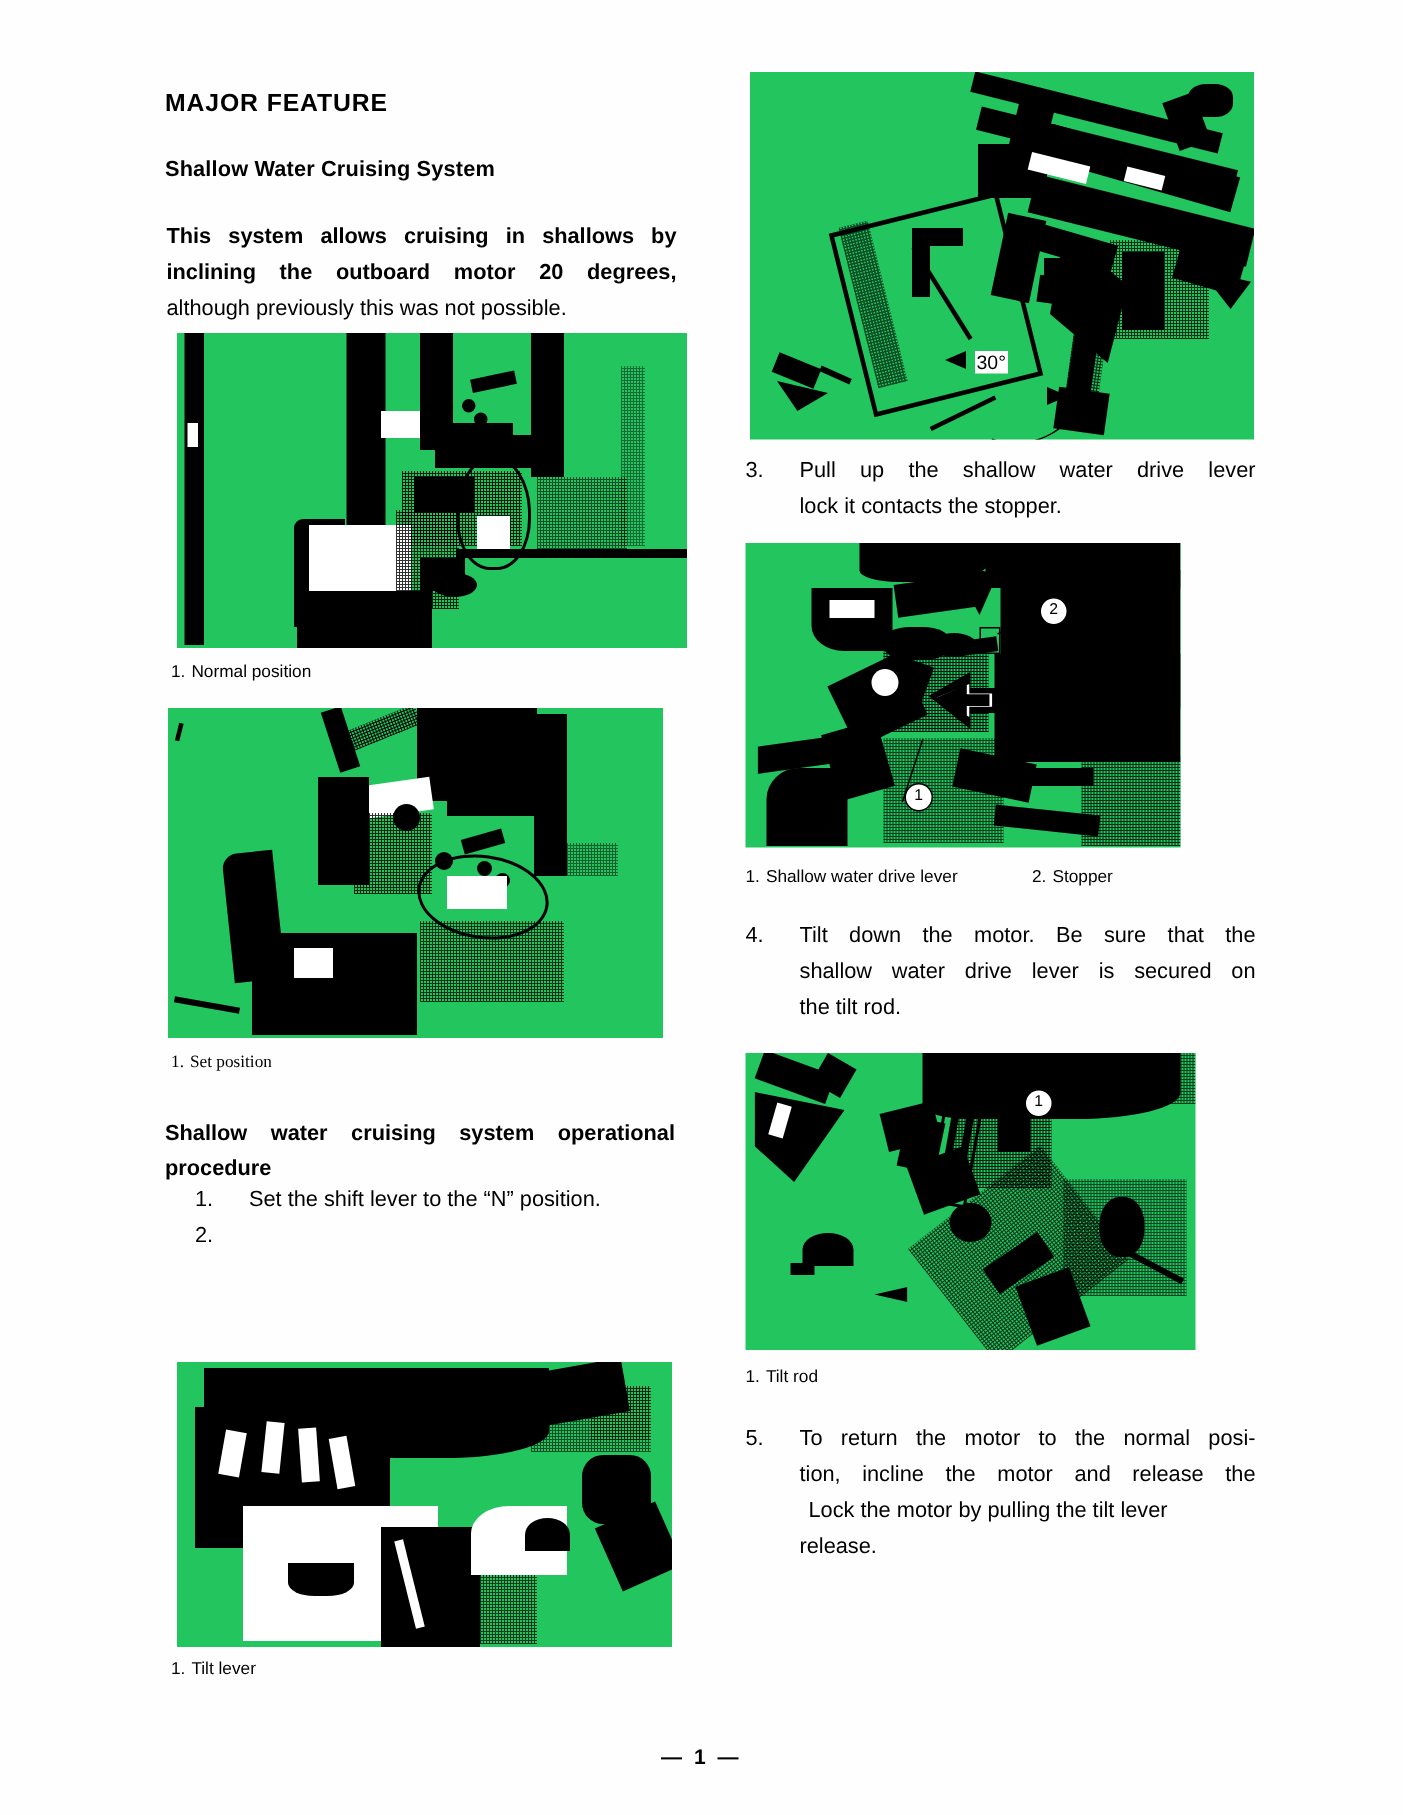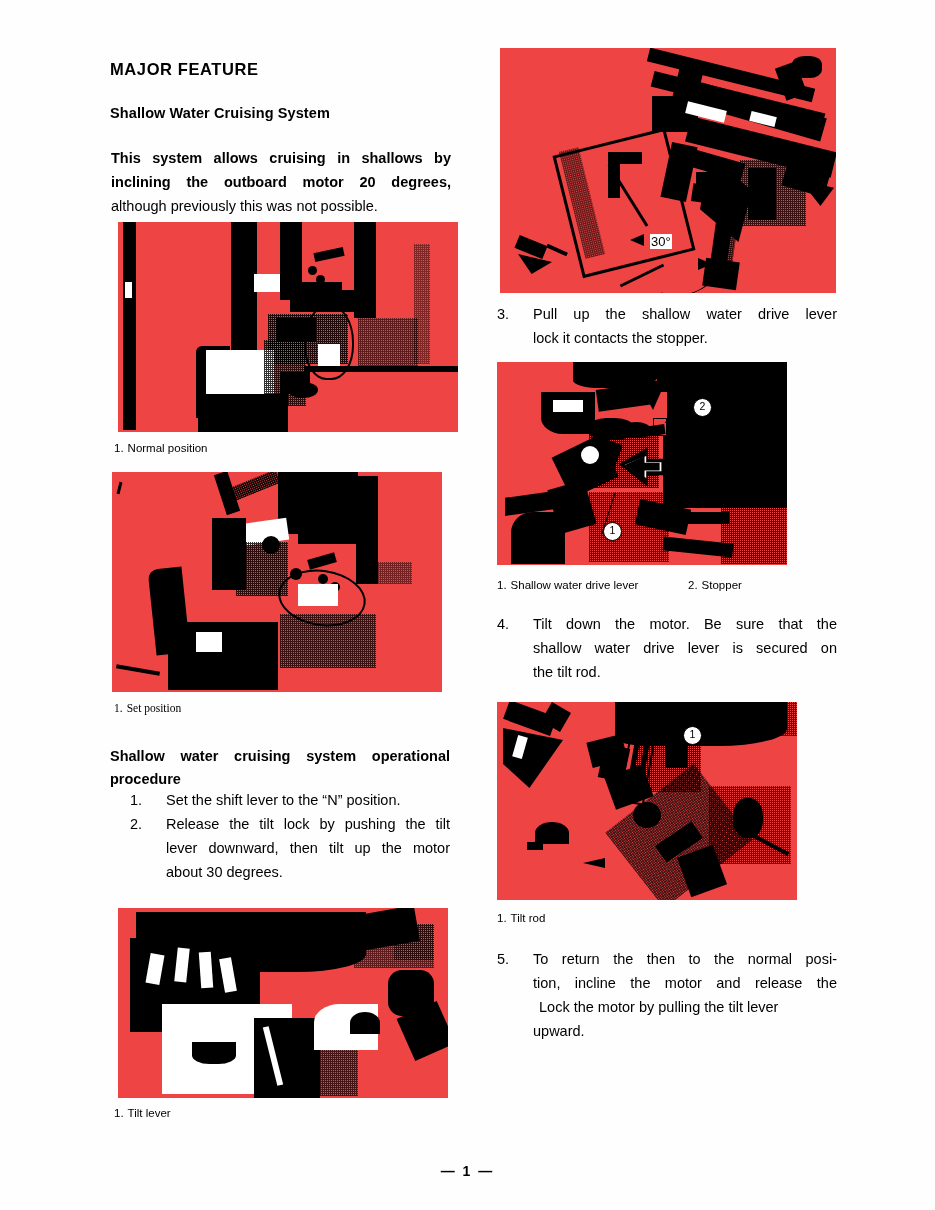--- a/index.html
+++ b/index.html
@@ -121,21 +121,21 @@
     text-align: center;
     font-size: 14px;
     font-weight: bold;
     letter-spacing: 2px;
   }
 
   
   .photo {
     position: absolute;
     overflow: hidden;
-    background-color: #ef4444;
+    background-color: #22c55e;
   }
   .halftone {
     position: absolute;
     background-image:
       repeating-linear-gradient(0deg, #000 0 1px, rgba(255,255,255,0) 1px 2px),
       repeating-linear-gradient(90deg, #000 0 1px, rgba(255,255,255,0) 1px 2px);
     background-size: 2px 2px, 2px 2px;
   }
   .ink {
     position: absolute;
@@ -273,25 +273,20 @@
 
   <div class="item li-1">
     <span class="num">1.</span>
     <span class="body">
       <span class="ln">Set the shift lever to the “N” position.</span>
     </span>
   </div>
 
   <div class="item li-2">
     <span class="num">2.</span>
-    <span class="body">
-      <span class="ln j">Release the tilt lock by pushing the tilt</span>
-      <span class="ln j">lever downward, then tilt up the motor</span>
-      <span class="ln">about 30 degrees.</span>
-    </span>
   </div>
 
   <div class="photo" style="left:118px; top:908px; width:330px; height:190px;">
     <div class="ink" style="left:18px; top:4px; width:230px; height:60px; border-radius:0 0 30% 10%;"></div>
     <div class="ink" style="left:12px; top:30px; width:130px; height:94px;"></div>
     <div class="white" style="left:30px; top:46px; width:14px; height:30px; transform:rotate(10deg);"></div>
     <div class="white" style="left:58px; top:40px; width:12px; height:34px; transform:rotate(6deg);"></div>
     <div class="white" style="left:82px; top:44px; width:12px; height:36px; transform:rotate(-4deg);"></div>
     <div class="white" style="left:104px; top:50px; width:12px; height:34px; transform:rotate(-10deg);"></div>
     <div class="ink" style="left:150px; top:10px; width:150px; height:36px; transform:rotate(-10deg);"></div>
@@ -443,22 +438,22 @@
     <div class="ink" style="left:30px; top:140px; width:16px; height:8px;"></div>
     <div class="ink" style="left:86px; top:156px; width:22px; height:10px; clip-path:polygon(0 50%,100% 0,100% 100%);"></div>
   </div>
   <div class="cap" style="left:497px; top:911px;">
     <span class="n">1.</span><span>Tilt rod</span>
   </div>
 
   <div class="item li-5">
     <span class="num">5.</span>
     <span class="body">
-      <span class="ln j">To return the then to the normal posi-</span>
+      <span class="ln j">To return the motor to the normal posi-</span>
       <span class="ln j">tion, incline the motor and release the</span>
       <span class="cont">Lock the motor by pulling the tilt lever</span>
-      <span class="ln">upward.</span>
+      <span class="ln">release.</span>
     </span>
   </div>
 
   <div class="folio">— 1 —</div>
 
 </div>
 
 </body></html>

